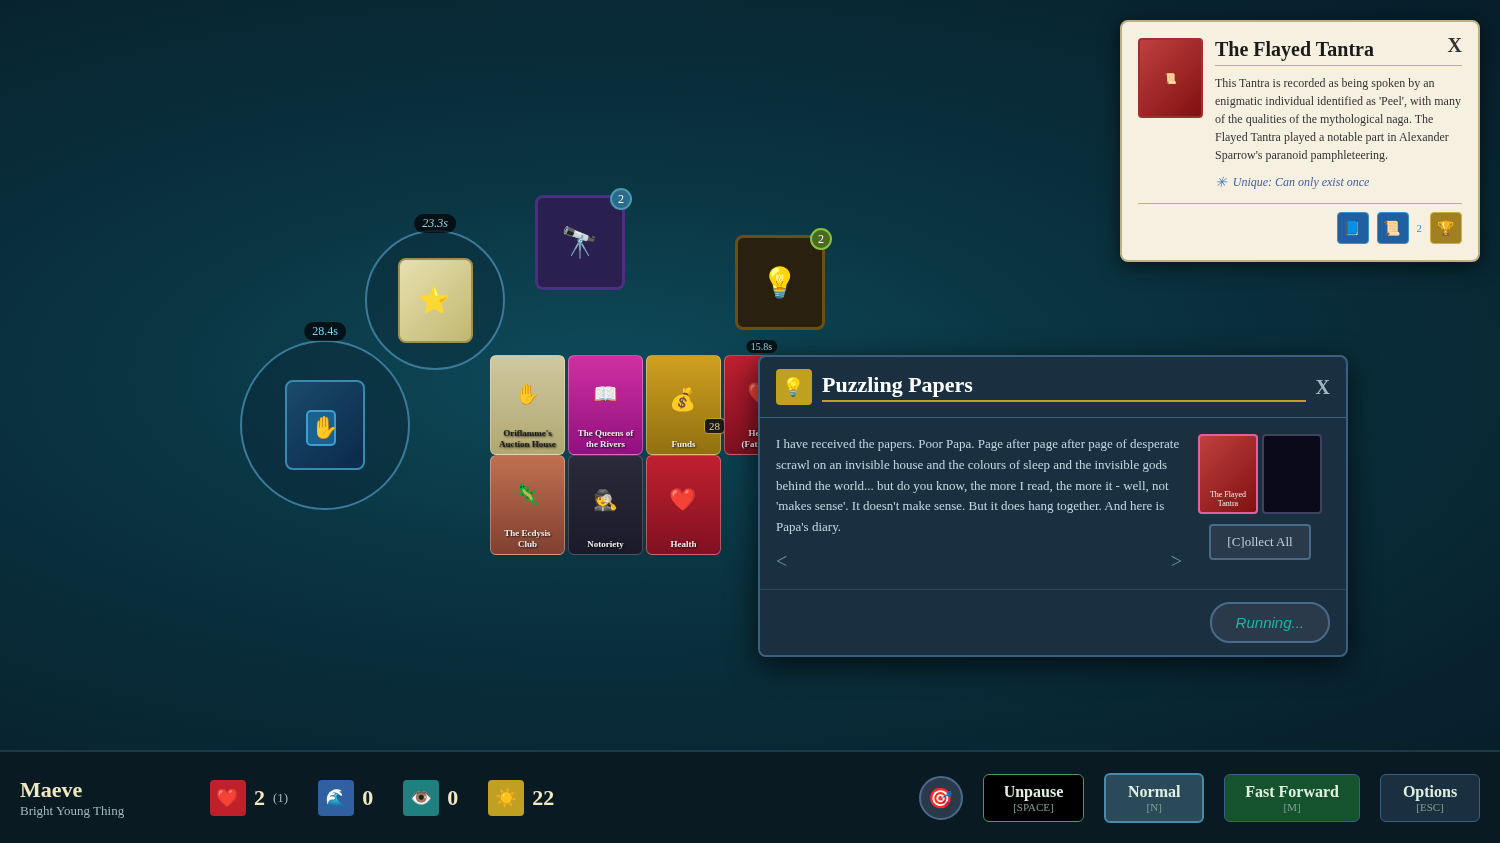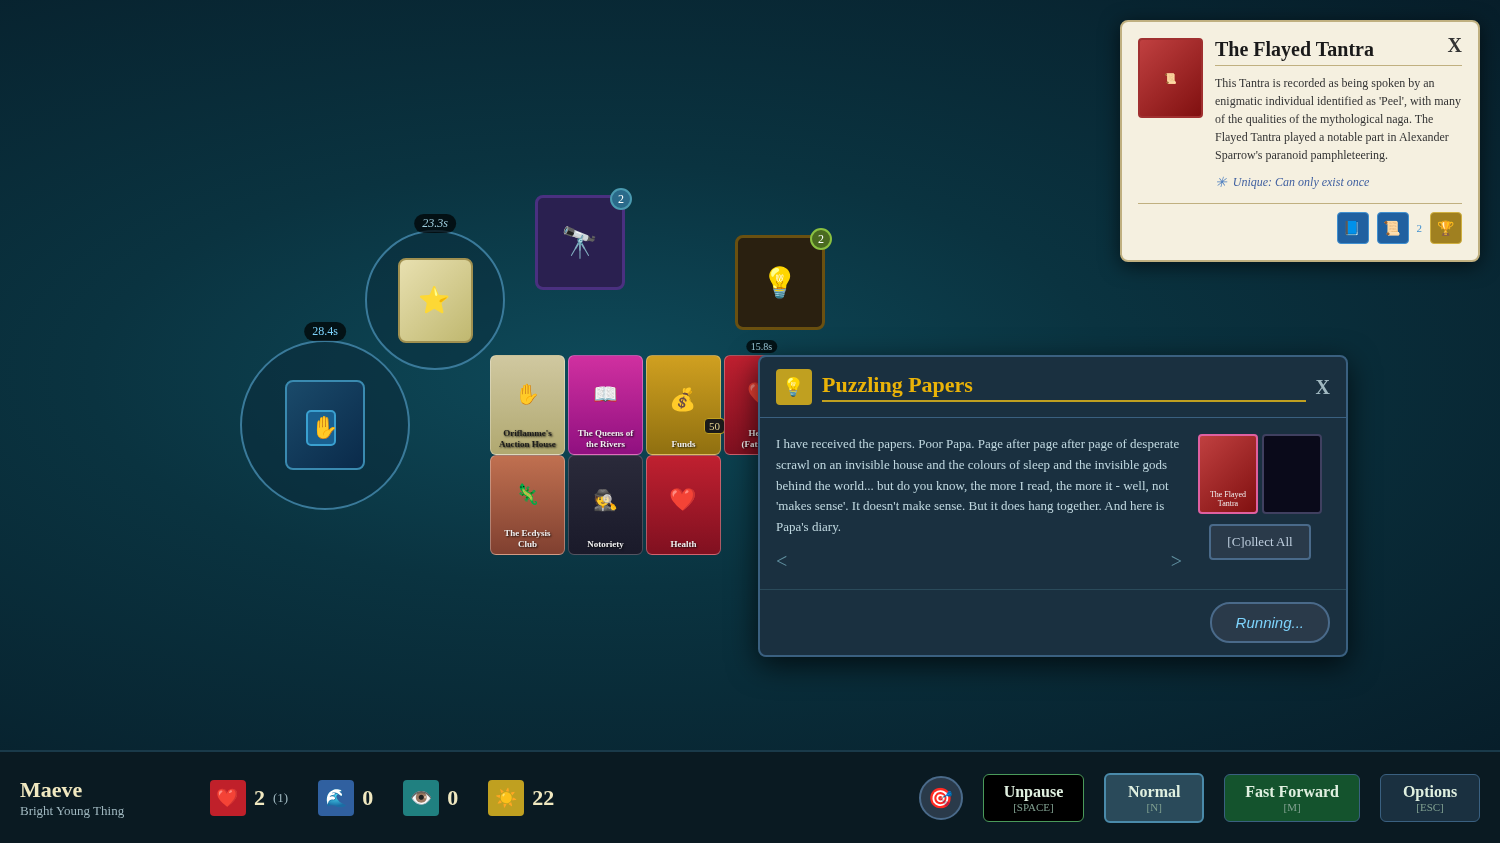--- a/index.html
+++ b/index.html
@@ -301,21 +301,21 @@
       border-radius: 4px;
       display: flex;
       align-items: center;
       justify-content: center;
       font-size: 18px;
     }
 
     .dialog-title {
       font-size: 22px;
       font-weight: bold;
-      color: #eab308;
+      color: #ffffff;
       flex: 1;
       border-bottom: 2px solid #c0a020;
       padding-bottom: 2px;
     }
 
     .dialog-close {
       font-size: 20px;
       color: #a0b8c0;
       cursor: pointer;
       font-weight: bold;
@@ -389,21 +389,21 @@
     .dialog-footer {
       padding: 12px 16px;
       border-top: 1px solid #2a4a5a;
       display: flex;
       justify-content: flex-end;
     }
 
     .running-btn {
       background: #2a3a4a;
       border: 2px solid #4a6a8a;
-      color: #7dd3fc;
+      color: #14b8a6;
       padding: 10px 24px;
       border-radius: 20px;
       cursor: pointer;
       font-size: 15px;
       font-style: italic;
     }
 
     .funds-count {
       position: absolute;
       bottom: 20px;
@@ -463,21 +463,21 @@
 </div>
 
 <div class="hand-card" style="left:568px; top:355px; background: linear-gradient(180deg, #d030a0 0%, #901080 100%);">
   <div style="flex:1; display:flex; align-items:center; justify-content:center; font-size:20px;">📖</div>
   <div class="hand-card-label">The Queens of the Rivers</div>
 </div>
 
 <div class="hand-card" style="left:646px; top:355px; background: linear-gradient(180deg, #d0a020 0%, #907010 100%);">
   <div style="flex:1; display:flex; align-items:center; justify-content:center; font-size:22px;">💰</div>
   <div class="hand-card-label">Funds</div>
-  <div class="funds-count">50</div>
+  <div class="funds-count">28</div>
 </div>
 
 <div class="hand-card" style="left:724px; top:355px; background: linear-gradient(180deg, #c02030 0%, #801020 100%);">
   <div style="position:absolute; top:-16px; left:50%; transform:translateX(-50%); background:rgba(0,0,0,0.7); color:#a0d0e0; font-size:10px; padding:1px 5px; border-radius:8px; white-space:nowrap;">15.8s</div>
   <div style="flex:1; display:flex; align-items:center; justify-content:center; font-size:22px;">❤️</div>
   <div class="hand-card-label">Health (Fatigued)</div>
 </div>
 
 <div class="hand-card" style="left:490px; top:455px; background: linear-gradient(180deg, #c07050 0%, #804030 100%);">
   <div style="flex:1; display:flex; align-items:center; justify-content:center; font-size:20px;">🦎</div>

